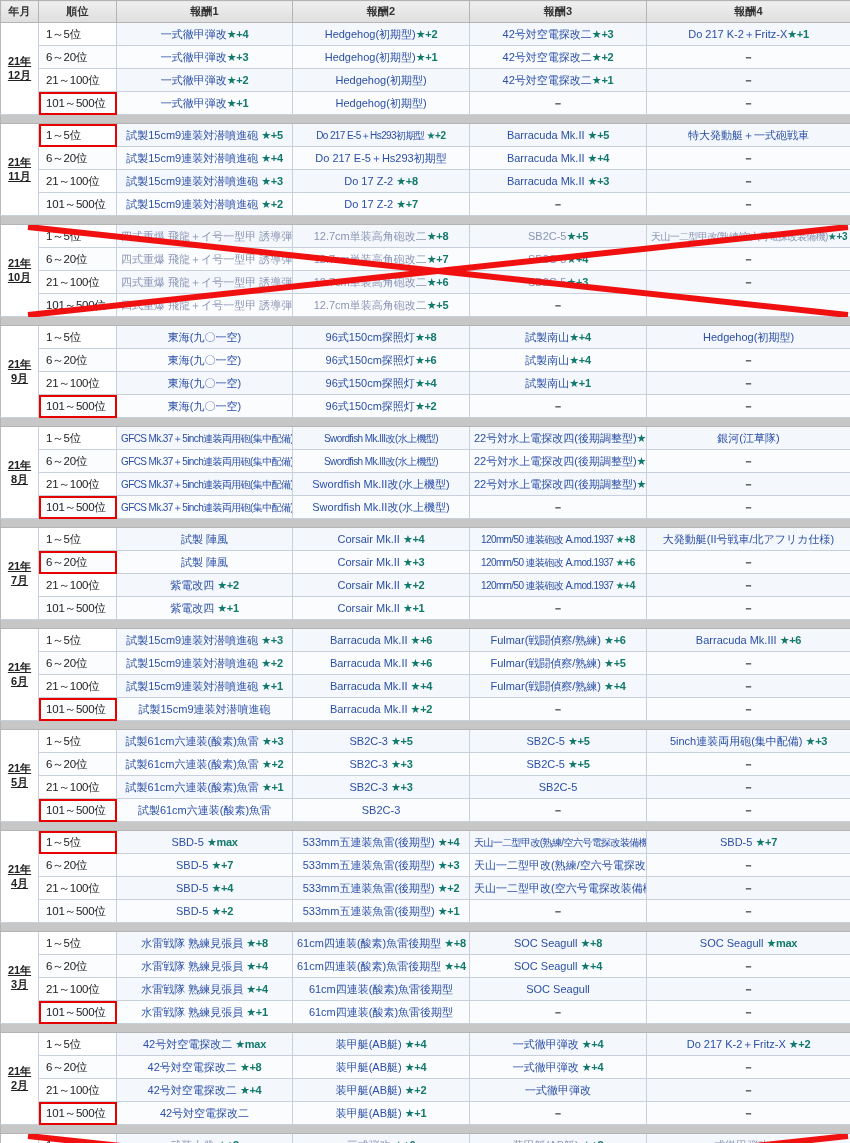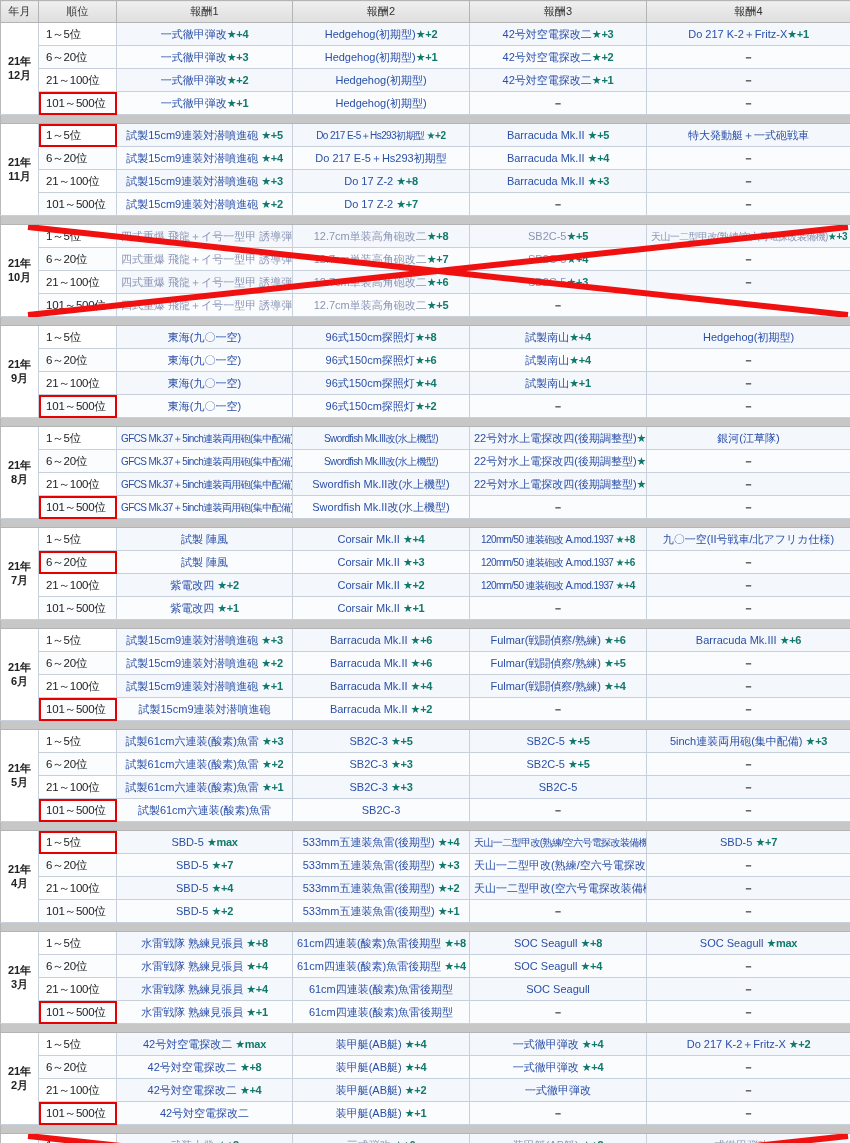--- a/index.html
+++ b/index.html
@@ -27,21 +27,21 @@
   table.rank-table col.c-r1    { width: 176px; }
   table.rank-table col.c-r2    { width: 177px; }
   table.rank-table col.c-r3    { width: 177px; }
   table.rank-table col.c-r4    { width: 204px; }
 
   thead th {
     background: #e8e8e8;
     background: linear-gradient(180deg,#efefef 0%, #dedede 100%);
     border: 1px solid #b4b4b4;
     color: #333333;
-    font-weight: normal;
+    font-weight: bold;
     font-size: 11px;
     height: 22px;
     padding: 2px 2px;
     text-align: center;
     letter-spacing: 0.2px;
   }
   tbody td {
     border: 1px solid #c8d0dc;
     height: 23px;
     padding: 1px 4px;
@@ -56,20 +56,21 @@
   tbody tr.row-alt td { background: #fbfcfe; }
 
   td.ym-cell {
     background: #ffffff;
     font-weight: bold;
     font-size: 11px;
     color: #222222;
     line-height: 1.25;
     border-left: 1px solid #b9b9b9;
     border-right: 1px solid #c8d0dc;
+    text-decoration: underline;
   }
   td.rank-cell {
     background: #ffffff;
     text-align: left;
     padding-left: 7px;
     color: #222222;
     font-size: 11.5px;
     letter-spacing: -0.2px;
   }
   td.rank-cell.highlight {
@@ -303,21 +304,21 @@
         </tr>
         <tr>
           <td class="ym-cell" rowspan="4">
             <div>21年</div>
             <div>7月</div>
           </td>
           <td class="rank-cell">1～5位</td>
           <td class="reward ">試製 陣風</td>
           <td class="reward ">Corsair Mk.II <span class="star">★+4</span></td>
           <td class="reward sm">120mm/50 連装砲改 A.mod.1937 <span class="star">★+8</span></td>
-          <td class="reward ">九〇一空(II号戦車/北アフリカ仕様)</td>
+          <td class="reward ">大発動艇(II号戦車/北アフリカ仕様)</td>
         </tr>
         <tr class="row-alt">
           <td class="rank-cell highlight">6～20位</td>
           <td class="reward ">試製 陣風</td>
           <td class="reward ">Corsair Mk.II <span class="star">★+3</span></td>
           <td class="reward sm">120mm/50 連装砲改 A.mod.1937 <span class="star">★+6</span></td>
           <td class="reward dash">－</td>
         </tr>
         <tr>
           <td class="rank-cell">21～100位</td>

